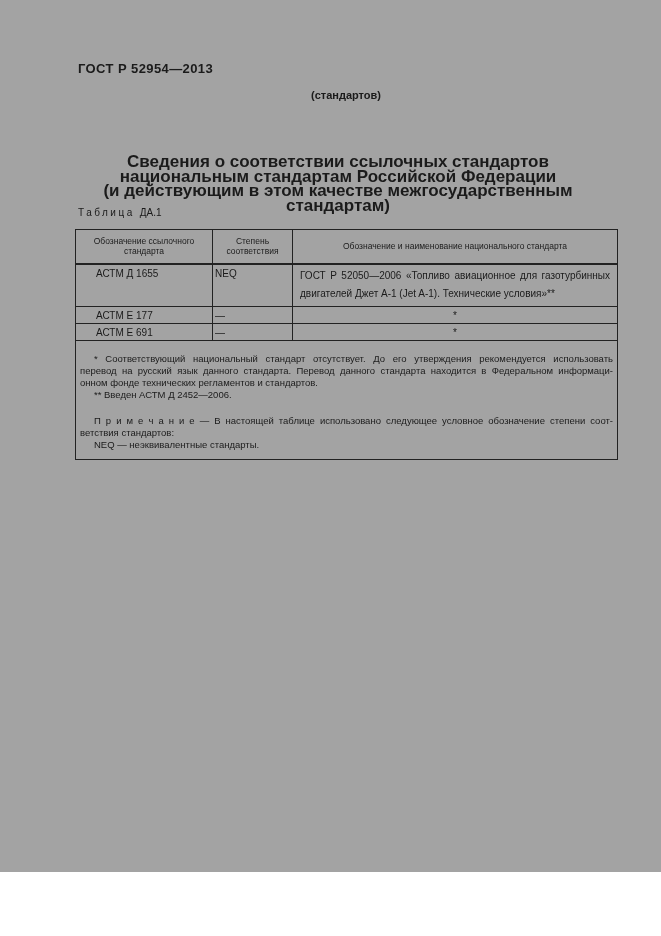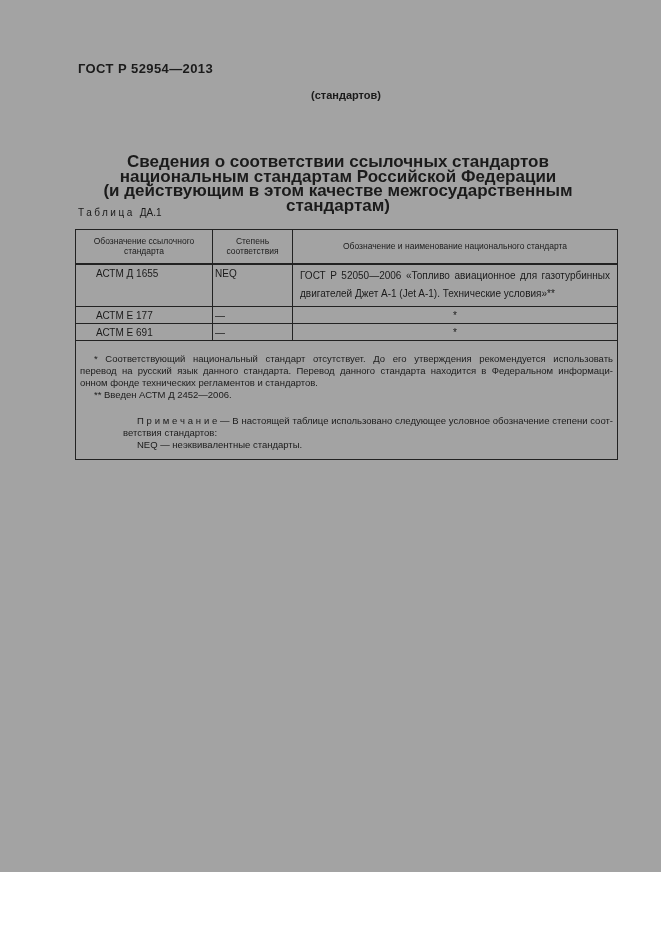--- a/index.html
+++ b/index.html
@@ -84,21 +84,21 @@
     padding: 2px 7px 3px 7px;
     line-height: 18px;
   }
   td.fnote {
     padding: 12px 4px 7px 4px;
     font-size: 9.5px;
     line-height: 12.3px;
   }
   .fn-line.indent { padding-left: 14px; }
   .fn-line.full { text-align: justify; text-align-last: justify; }
-  .note-block { margin-top: 13px; margin-left: 43px; }
+  .note-block { margin-top: 13px; }
   .page-num {
     position: absolute;
     left: 78px;
     top: 886px;
     font-size: 10.5px;
   }
 </style>
 </head>
 <body>
 

